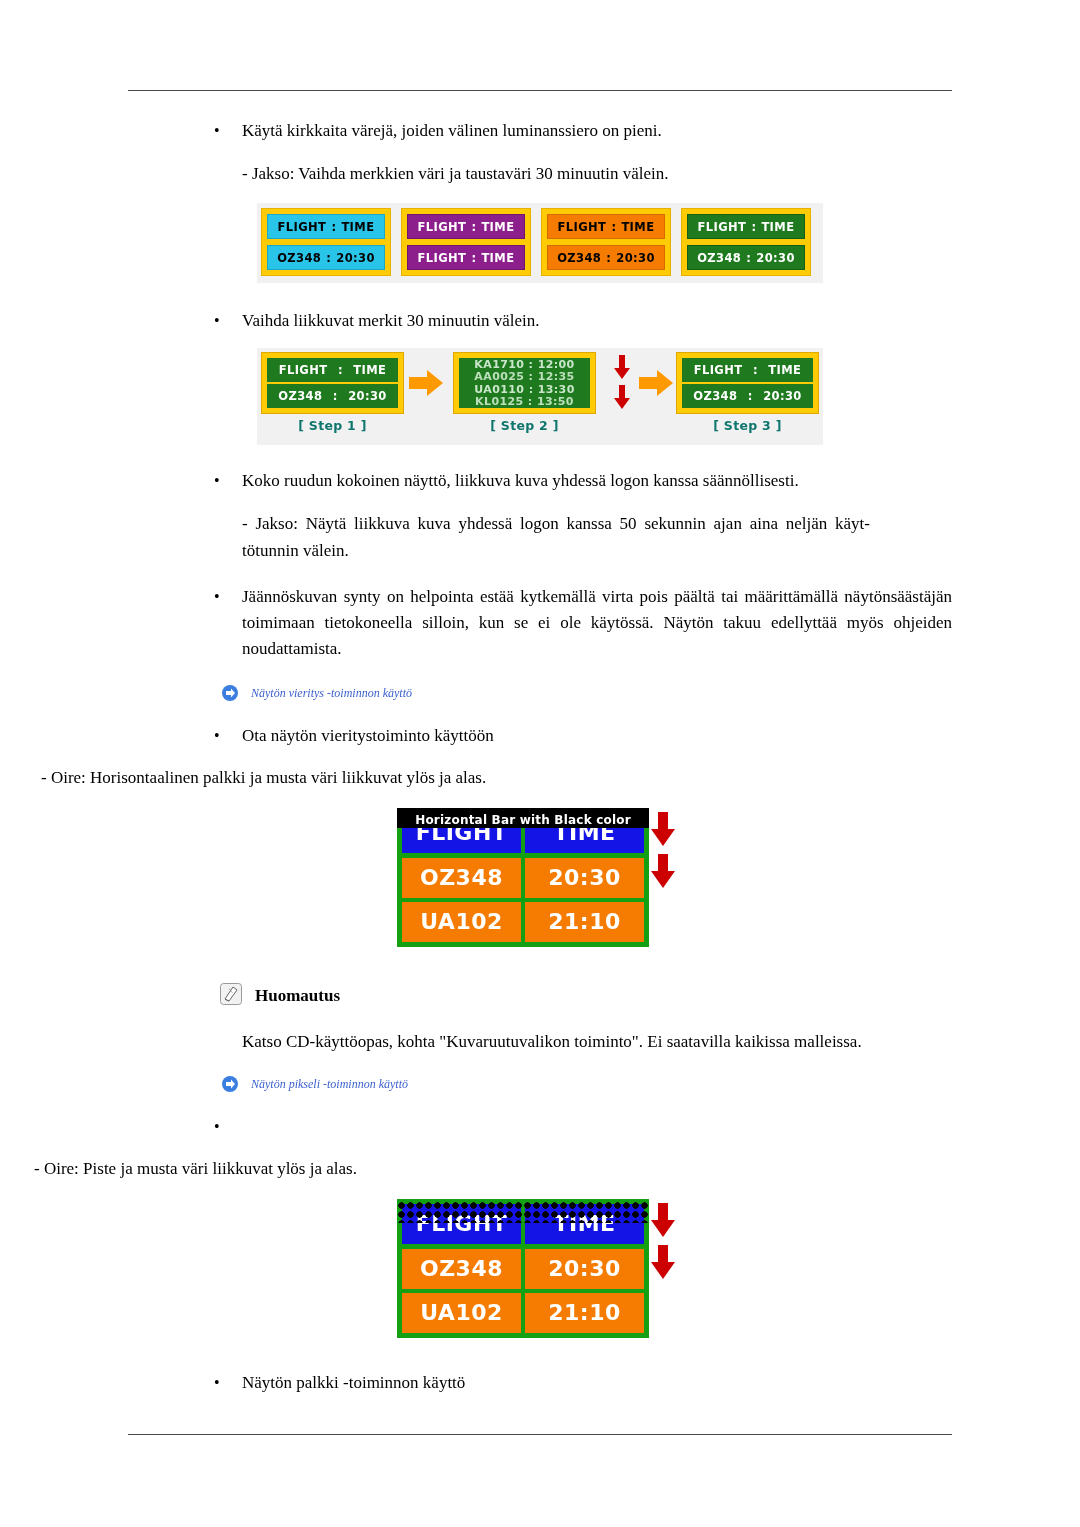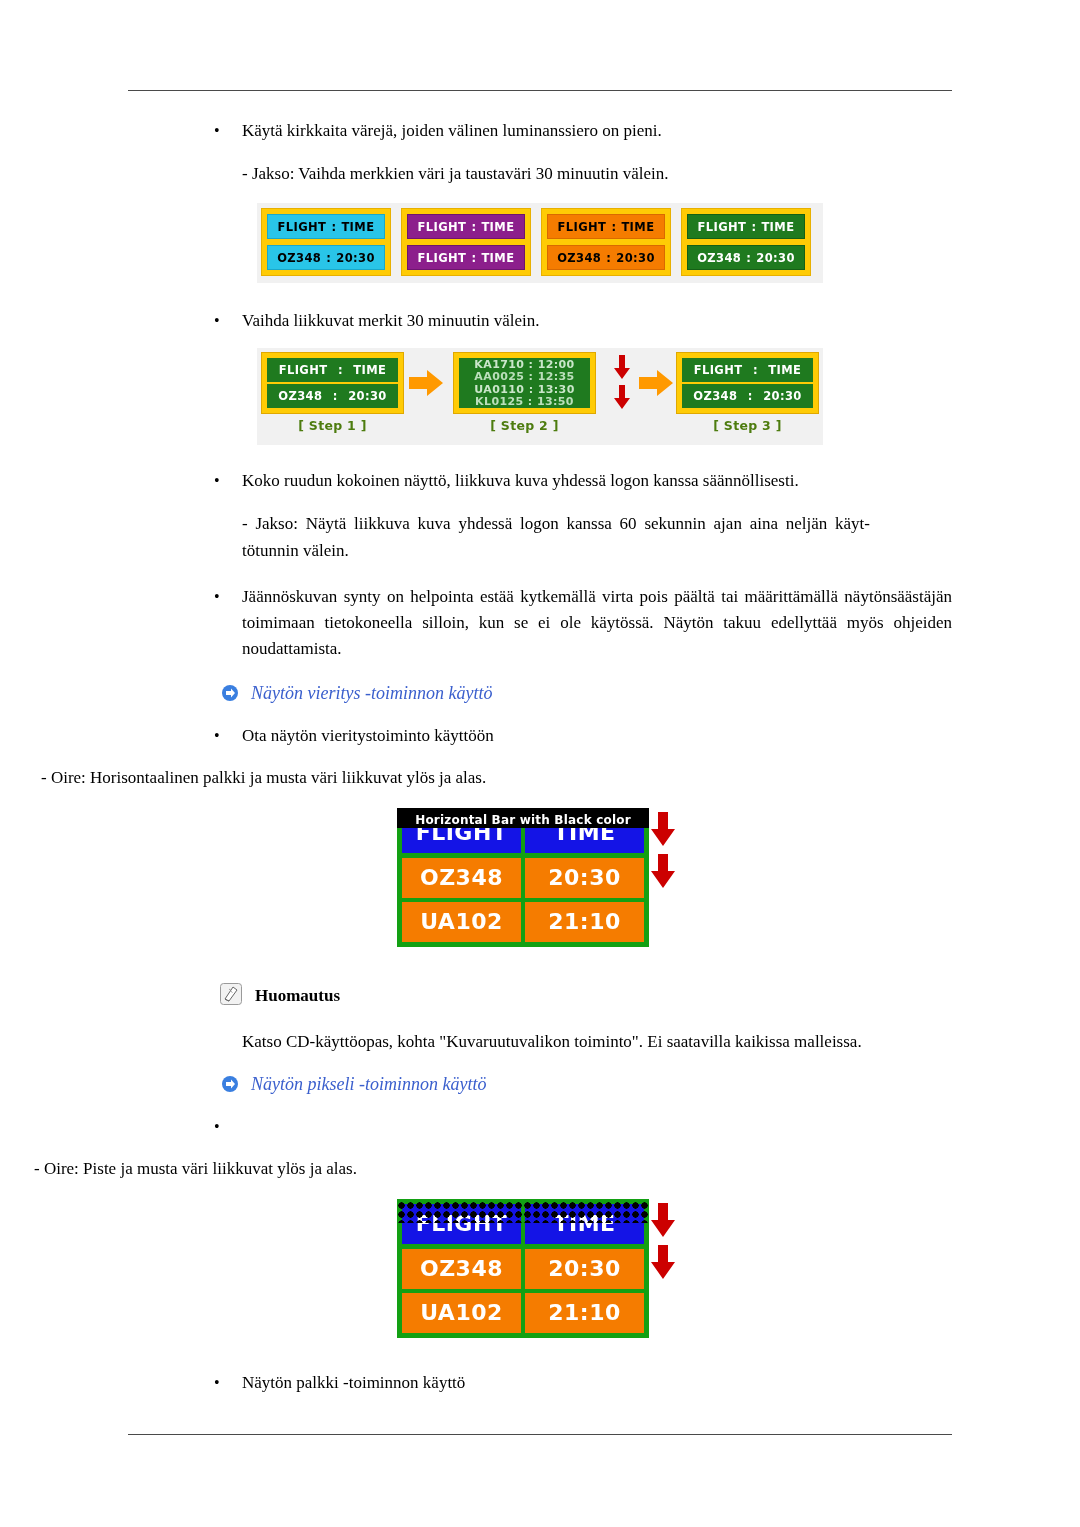--- a/index.html
+++ b/index.html
@@ -91,21 +91,21 @@
     display: flex;
     align-items: flex-start;
     padding: 0 128px 0 222px;
   }
   .sec-head .arrow-ball {
     flex: 0 0 22px;
     margin-top: 4px;
     margin-right: 7px;
   }
   .sec-head .sec-label {
-    font-size: 18px;
+    font-size: 12px;
     font-style: italic;
     color: #3a5fcd;
     line-height: 24px;
   }
 
   
   .note-head {
     display: flex;
     align-items: center;
     padding: 0 128px 0 220px;
@@ -199,21 +199,21 @@
   .sp-row.scroll .l1 { color: #d9f0d9; }
   .sp-row.scroll .l2 { color: #c9e8c9; }
   .step-label {
     position: absolute;
     top: 70px;
     width: 143px;
     text-align: center;
     font-family: "DejaVu Sans", sans-serif;
     font-size: 12.5px;
     font-weight: bold;
-    color: #4d7c0f;
+    color: #0f766e;
     letter-spacing: 0.3px;
   }
   .blk-arrow {
     position: absolute;
     top: 22px;
     width: 34px;
     height: 26px;
   }
   .red-arrows-mini {
     position: absolute;
@@ -419,21 +419,21 @@
         </div>
       </div>
       <div class="step-label" style="left:419px;">[ Step 3 ]</div>
     </div>
 
     <div class="bullet-row" style="margin-top:23px;">
       <span class="bullet-dot">•</span>
       <span class="bullet-text">Koko ruudun kokoinen näyttö, liikkuva kuva yhdessä logon kanssa säännöllisesti.</span>
     </div>
 
-    <div class="para-narrow" style="margin-top:16px;">- Jakso: Näytä liikkuva kuva yhdessä logon kanssa 60 sekunnin ajan aina neljän käyt-tötunnin välein.</div>
+    <div class="para-narrow" style="margin-top:16px;">- Jakso: Näytä liikkuva kuva yhdessä logon kanssa 50 sekunnin ajan aina neljän käyt-tötunnin välein.</div>
 
     <div class="bullet-row" style="margin-top:20px;">
       <span class="bullet-dot">•</span>
       <span class="bullet-text" style="text-align:justify;">Jäännöskuvan synty on helpointa estää kytkemällä virta pois päältä tai määrittämällä näytönsäästäjän toimimaan tietokoneella silloin, kun se ei ole käytössä. Näytön takuu edellyttää myös ohjeiden noudattamista.</span>
     </div>
 
     <div class="sec-head" style="margin-top:19px;">
       <span class="arrow-ball">
         <svg width="16" height="16" viewBox="0 0 16 16">
           <circle cx="8" cy="8" r="8" fill="#3a7fe0"></circle>

